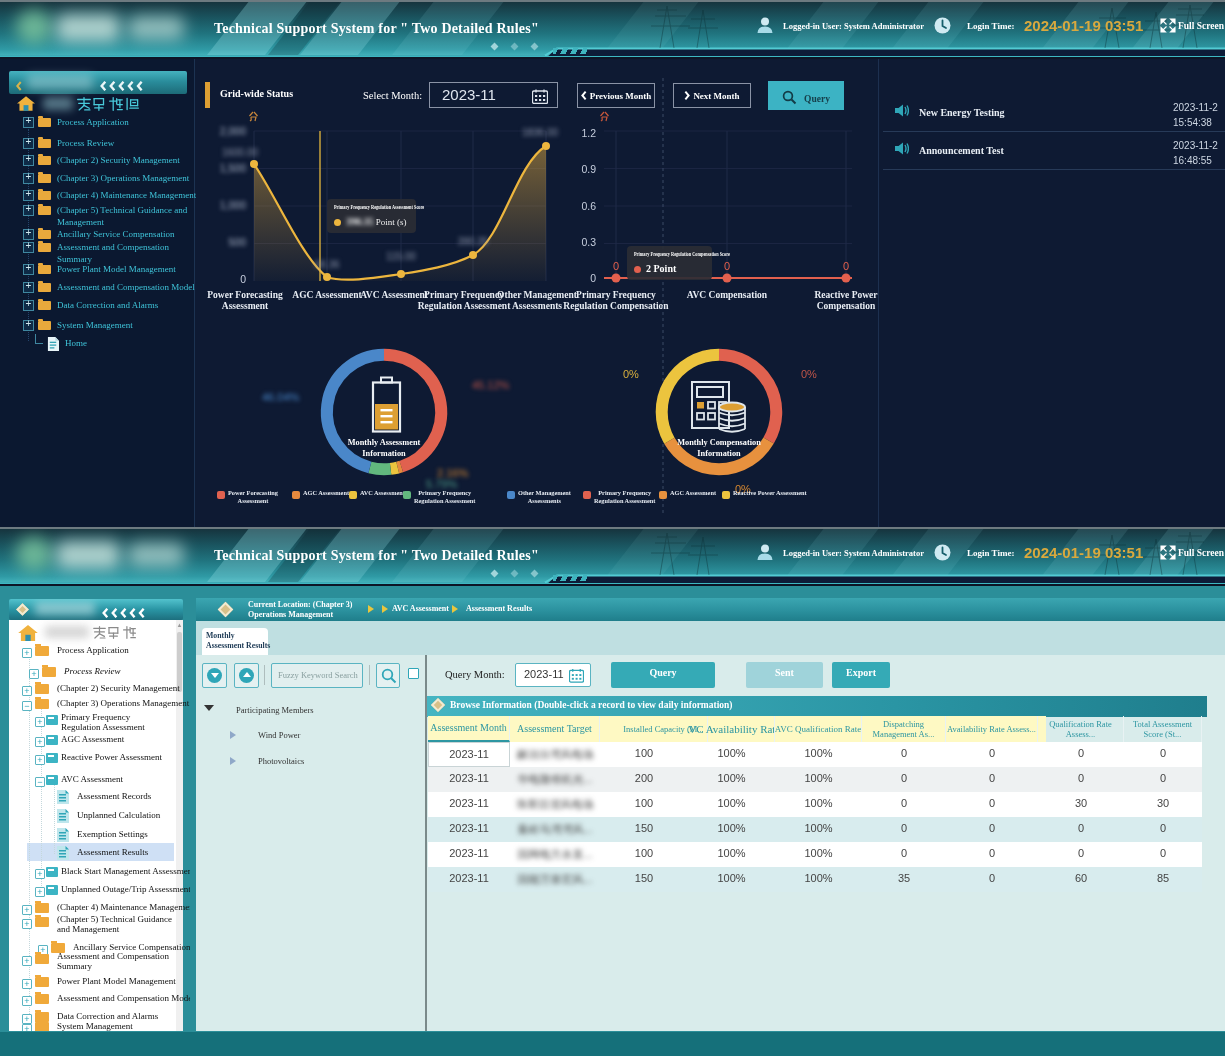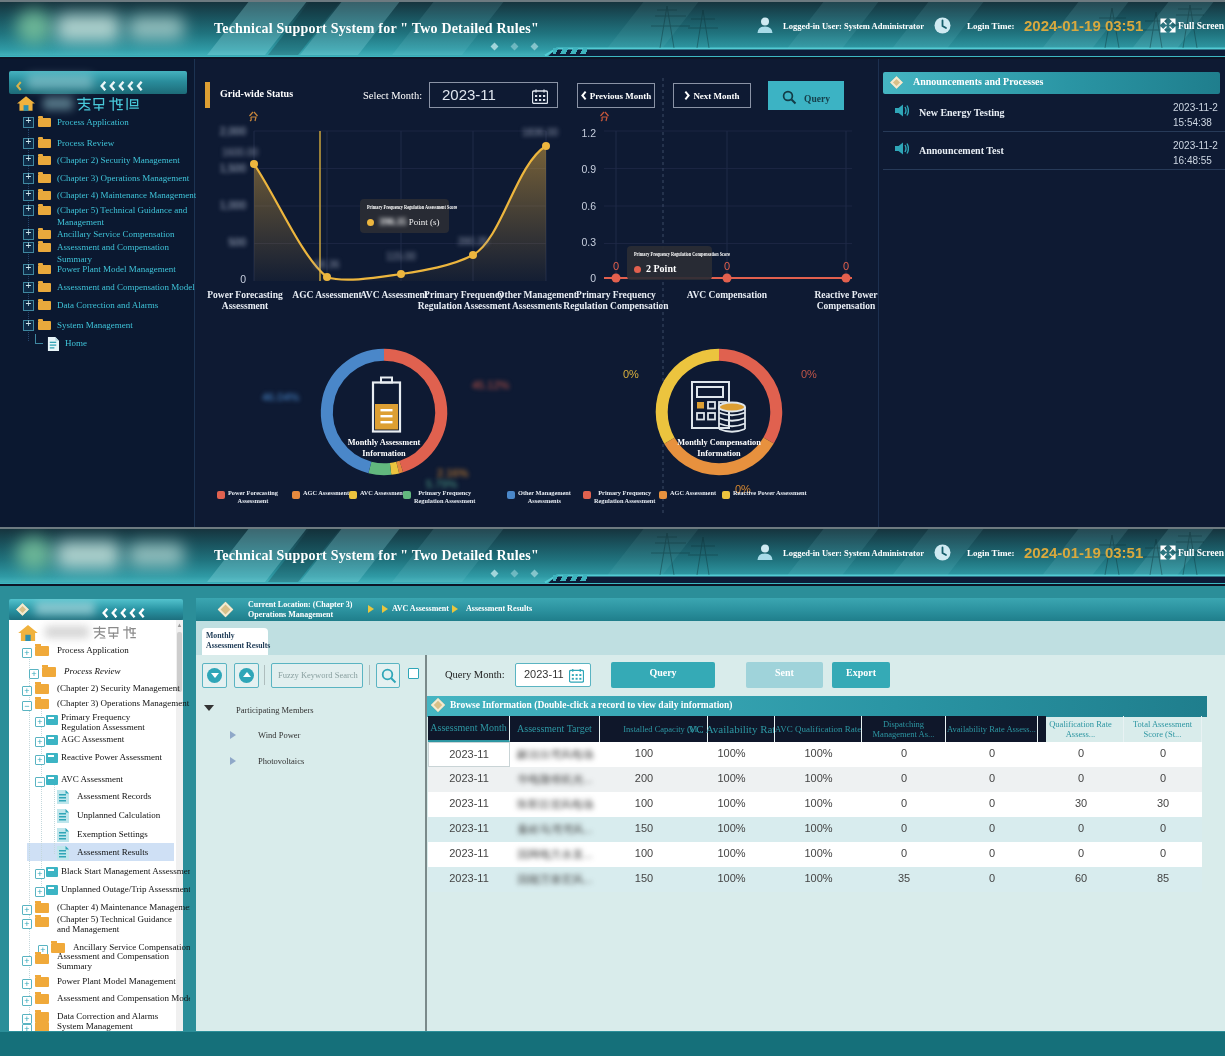--- a/index.html
+++ b/index.html
@@ -138,21 +138,21 @@
 .tri-r { display:inline-block; border-top:4.5px solid transparent; border-bottom:4.5px solid transparent; border-left:6px solid #8fa8c8; vertical-align:-1px; }
 .ttxt { color:#333; font-size:8.5px; margin-left:22px; }
 .vdiv { position:absolute; left:229px; top:0; width:2px; height:376px; background:#7a8a8a; }
 .qlabel { position:absolute; left:249px; top:14px; color:#222; font-size:10.5px; }
 .qinput { position:absolute; left:319px; top:8px; width:76px; height:24px; border:1.5px solid #5ab4c2; background:#fff;
   color:#333; font-size:11px; font-family:"Liberation Sans",sans-serif; padding:4px 0 0 8px; border-radius:2px; }
 .btn2 { position:absolute; top:7px; height:26px; color:#fff; font-size:10px; font-weight:bold; text-align:center; padding-top:5px; border-radius:2px; }
 .browse { position:absolute; left:231px; top:41px; width:780px; height:21px;
   background:linear-gradient(90deg,#45b5c2 0%,#2a95a4 60%,#1f7e8d 100%); }
 .browse-t { position:absolute; left:23px; top:4px; color:#fff; font-size:9.5px; font-weight:bold; }
-.thead { position:absolute; left:232px; top:61px; width:618px; height:26px; background:#0f172a; }
+.thead { position:absolute; left:232px; top:61px; width:618px; height:26px; background:#fef9c3; }
 .thc { position:absolute; top:0; height:26px; color:#2d96a2; text-align:center; display:flex; align-items:center; justify-content:center; line-height:10px; border-right:1px solid #e8f2f3; white-space:nowrap; overflow:hidden; }
 .tbody { position:absolute; left:232px; top:87px; width:774px; height:150px; }
 .tr { position:absolute; left:0; width:774px; height:25px; background:#fff; }
 .tr.rgray { background:#eef1f2; }
 .tr.rteal { background:#d8ecee; }
 .td { position:absolute; top:0; height:25px; color:#444; font-size:11px; font-family:"Liberation Sans",sans-serif; text-align:center; padding-top:5px; }
 .c1box { position:absolute; left:0; top:0; width:82px; height:25px; background:#fff; border:1px solid #c9d4d6; padding-top:5px; }
 .blurcn { filter:blur(2.5px); }
 .t2row .t2txt.wrapw { white-space:normal; line-height:9.5px; }
 .selhl { position:absolute; left:18px; top:223px; width:147px; height:18px; background:#cfe0f5; }
@@ -477,21 +477,21 @@
             <path d="M390.6 468.9 A57.3 57.3 0 0 1 369.9 467.5" stroke="#62b87e" stroke-width="12" fill="none"></path>
             <path d="M369.9 467.5 A57.3 57.3 0 0 1 384.0 354.7" stroke="#4a87c9" stroke-width="12" fill="none"></path>
           </g>
      <g>
             <path d="M719.0 354.7 A57.3 57.3 0 0 1 768.6 440.6" stroke="#e0614f" stroke-width="12" fill="none"></path>
             <path d="M768.6 440.6 A57.3 57.3 0 0 1 669.4 440.7" stroke="#e7913e" stroke-width="12" fill="none"></path>
             <path d="M669.4 440.7 A57.3 57.3 0 0 1 719.0 354.7" stroke="#ecc43e" stroke-width="12" fill="none"></path>
           </g>
    </svg>
 
-   <div class="tip" style="left:164px;top:140px;width:89px;">
+   <div class="tip" style="left:131px;top:140px;width:89px;">
      <div class="tiptitle">Primary Frequency Regulation Assessment Score</div>
      <div class="tiprow"><span class="tipdot" style="background:#edb63e"></span><span class="tipval blurnum">390.35</span>&nbsp;Point (s)</div>
    </div>
    <div class="tip" style="left:431px;top:187px;width:85px;">
      <div class="tiptitle">Primary Frequency Regulation Compensation Score</div>
      <div class="tiprow"><span class="tipdot" style="background:#e2604e"></span><span class="tipval">2 Point</span></div>
    </div>
 
    <div class="pct blurnum" style="left:66px;top:332px;color:#4a87c9;">46.04%</div>
    <div class="pct blurnum" style="left:276px;top:320px;color:#c05548;">45.12%</div>
@@ -528,24 +528,20 @@
         <div class="lgd" style="left:96px;top:430px;"><span class="lgsq" style="background:#e78a3e"></span><span class="lgtx">AGC Assessment</span></div>
         <div class="lgd" style="left:153px;top:430px;"><span class="lgsq" style="background:#ecc43e"></span><span class="lgtx">AVC Assessment</span></div>
         <div class="lgd" style="left:207px;top:430px;"><span class="lgsq" style="background:#62b87e"></span><span class="lgtx">Primary Frequency<br>Regulation Assessment</span></div>
         <div class="lgd" style="left:311px;top:430px;"><span class="lgsq" style="background:#4a87c9"></span><span class="lgtx">Other Management<br>Assessments</span></div>
         <div class="lgd" style="left:387px;top:430px;"><span class="lgsq" style="background:#e0614f"></span><span class="lgtx">Primary Frequency<br>Regulation Assessment</span></div>
         <div class="lgd" style="left:463px;top:430px;"><span class="lgsq" style="background:#e7913e"></span><span class="lgtx">AGC Assessment</span></div>
         <div class="lgd" style="left:526px;top:430px;"><span class="lgsq" style="background:#ecc43e"></span><span class="lgtx">Reactive Power Assessment</span></div>
   </div>
 
   <div id="annc" class="abs" style="left:878px;top:59px;width:347px;height:468px;background:#0e1a33;border-left:1px solid #1d3050;">
-    <div class="anbar">
-      <span class="dmd2"></span>
-      <span class="anbar-t">Announcements and Processes</span>
-    </div>
     <div class="anitem" style="top:35px;">
       <svg class="spk" width="14" height="13" viewBox="0 0 14 13">
         <path d="M0 4 H3.5 L8 0.5 V12.5 L3.5 9 H0 Z" fill="#2fa6b8"></path>
         <path d="M10 3 Q12 6.5 10 10 M12 1.5 Q14.8 6.5 12 11.5" stroke="#2fa6b8" stroke-width="1.4" fill="none"></path>
       </svg>
       <span class="antitle">New Energy Testing</span>
       <span class="andate">2023-11-22<br>15:54:38</span>
     </div>
     <div class="anitem" style="top:73px;">
       <svg class="spk" width="14" height="13" viewBox="0 0 14 13">

